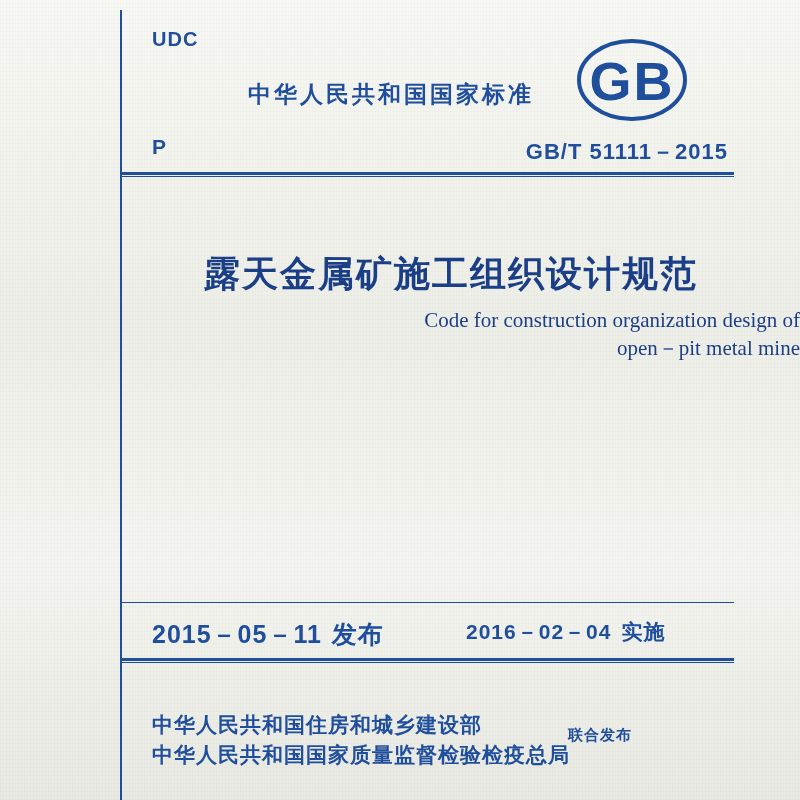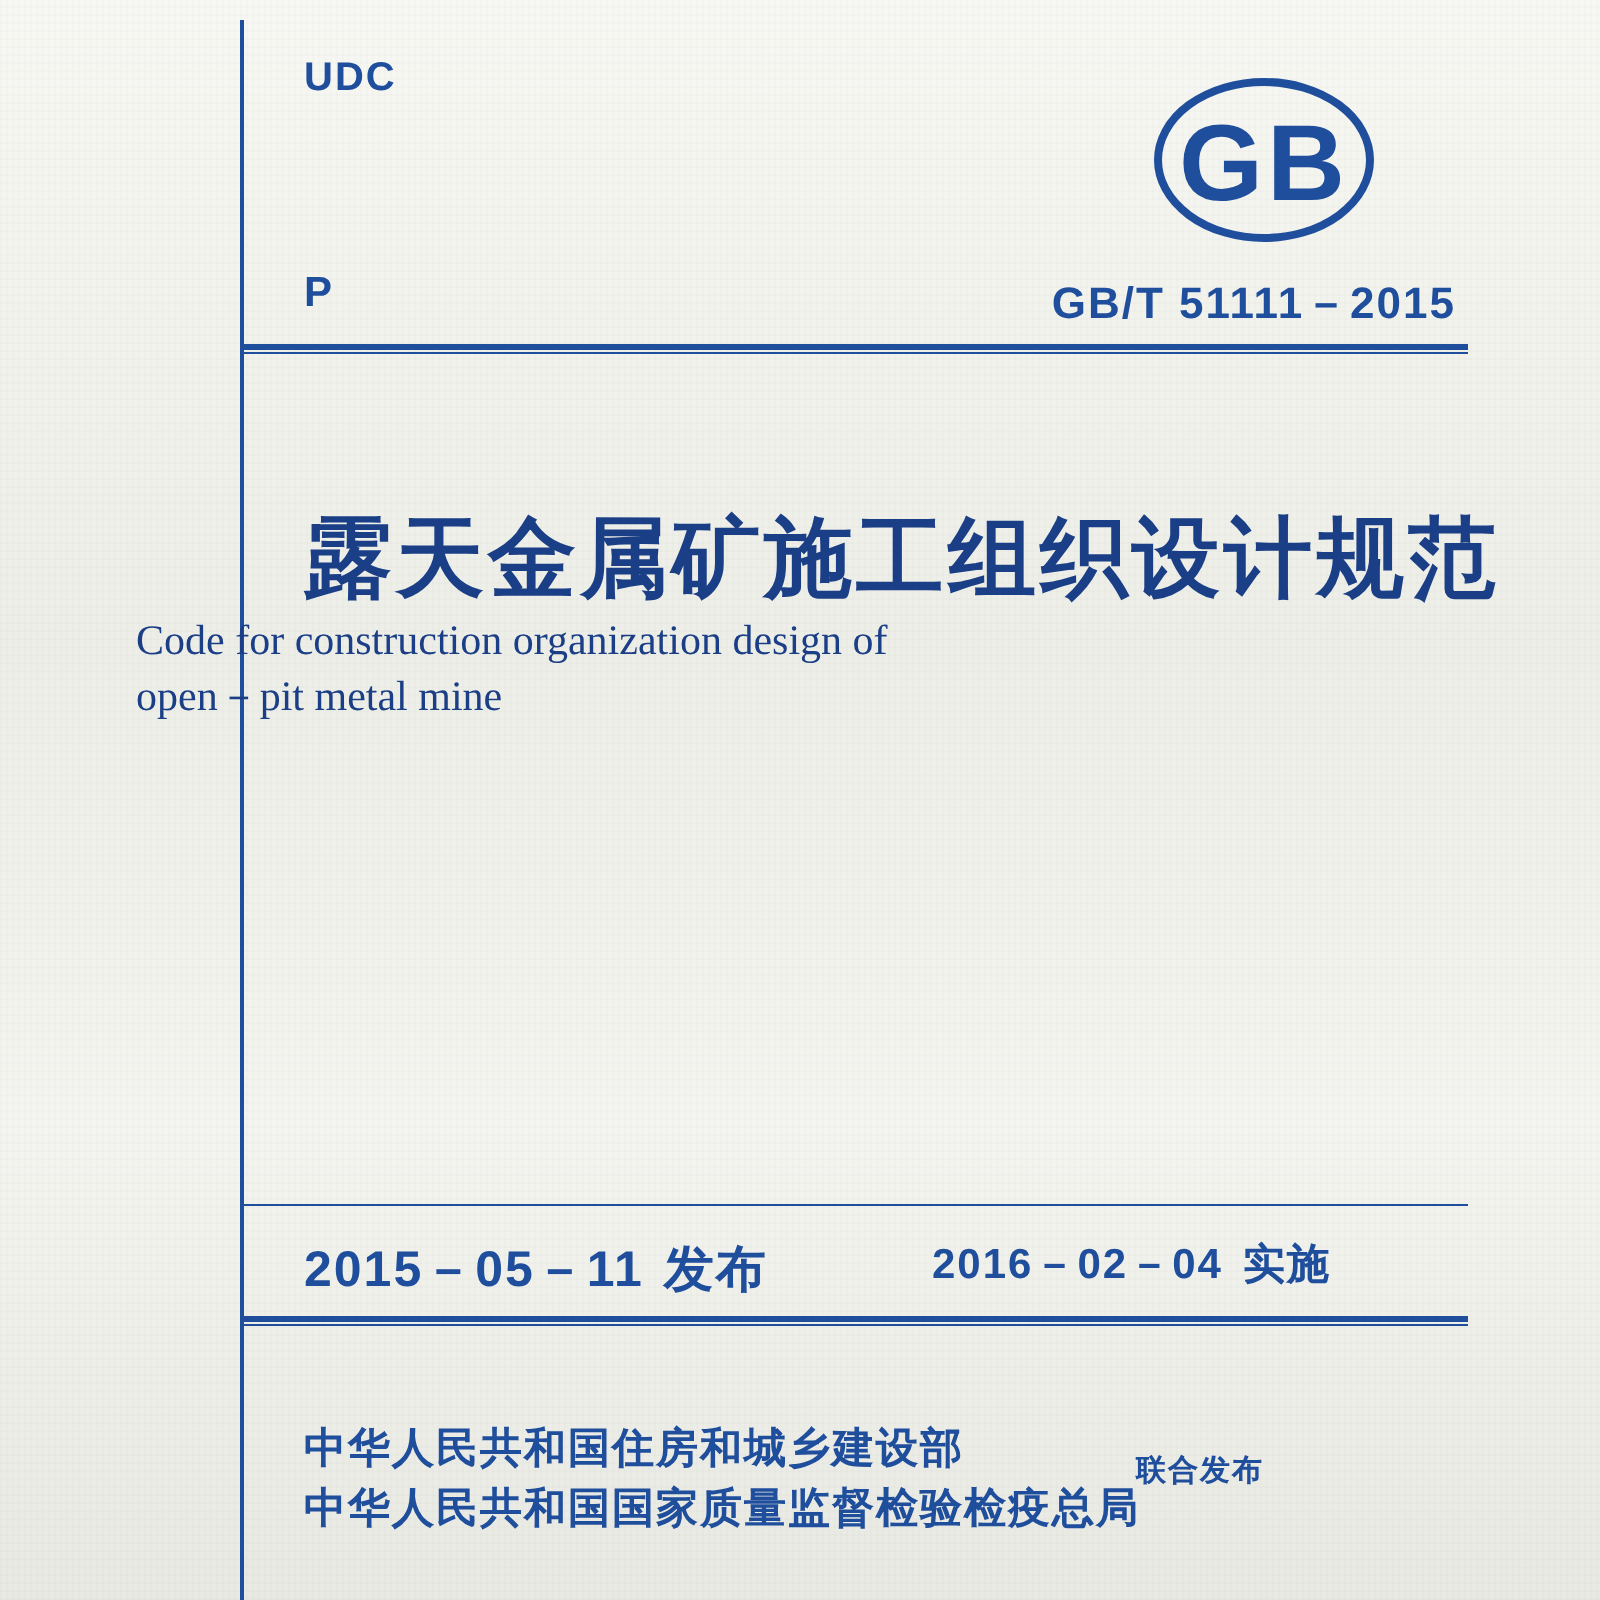--- a/index.html
+++ b/index.html
@@ -111,33 +111,33 @@
     text-align: right;
   }
 
   
   .title-cn {
     position: absolute;
     left: 0;
     right: 0;
     top: 250px;
     text-align: center;
-    font-size: 44px;
+    font-size: 36px;
     font-weight: bold;
     color: #1b3f86;
     letter-spacing: 2px;
     padding-left: 102px;
     box-sizing: border-box;
   }
   .title-en {
     position: absolute;
     left: 0;
     right: 0;
     top: 306px;
-    text-align: left;
+    text-align: right;
     color: #1b3f86;
     font-family: "Liberation Serif", serif;
     font-size: 21px;
     line-height: 28px;
     padding-left: 68px;
     box-sizing: border-box;
   }
 
   
   .bottom-rule-top {
@@ -211,20 +211,21 @@
 <div class="cover">
   <div class="texture"></div>
 
   <div class="left-vline"></div>
   <div class="top-rule"></div>
   <div class="mid-rule"></div>
 
   <div class="udc">UDC</div>
   <div class="p-letter">P</div>
 
+  <div class="national-std">中华人民共和国国家标准</div>
   <div class="std-number">GB/T  51111－2015</div>
 
   <div class="gb-logo">
     <svg width="112" height="84" viewBox="0 0 112 84" xmlns="http://www.w3.org/2000/svg">
       <ellipse cx="56" cy="42" rx="53" ry="39" fill="none" stroke="#1f4e9c" stroke-width="4"></ellipse>
       <text x="56" y="62" text-anchor="middle" font-family="Liberation Sans, sans-serif" font-size="54" font-weight="bold" fill="#1f4e9c" letter-spacing="2">GB</text>
     </svg>
   </div>
 
   <div class="title-cn">露天金属矿施工组织设计规范</div>

